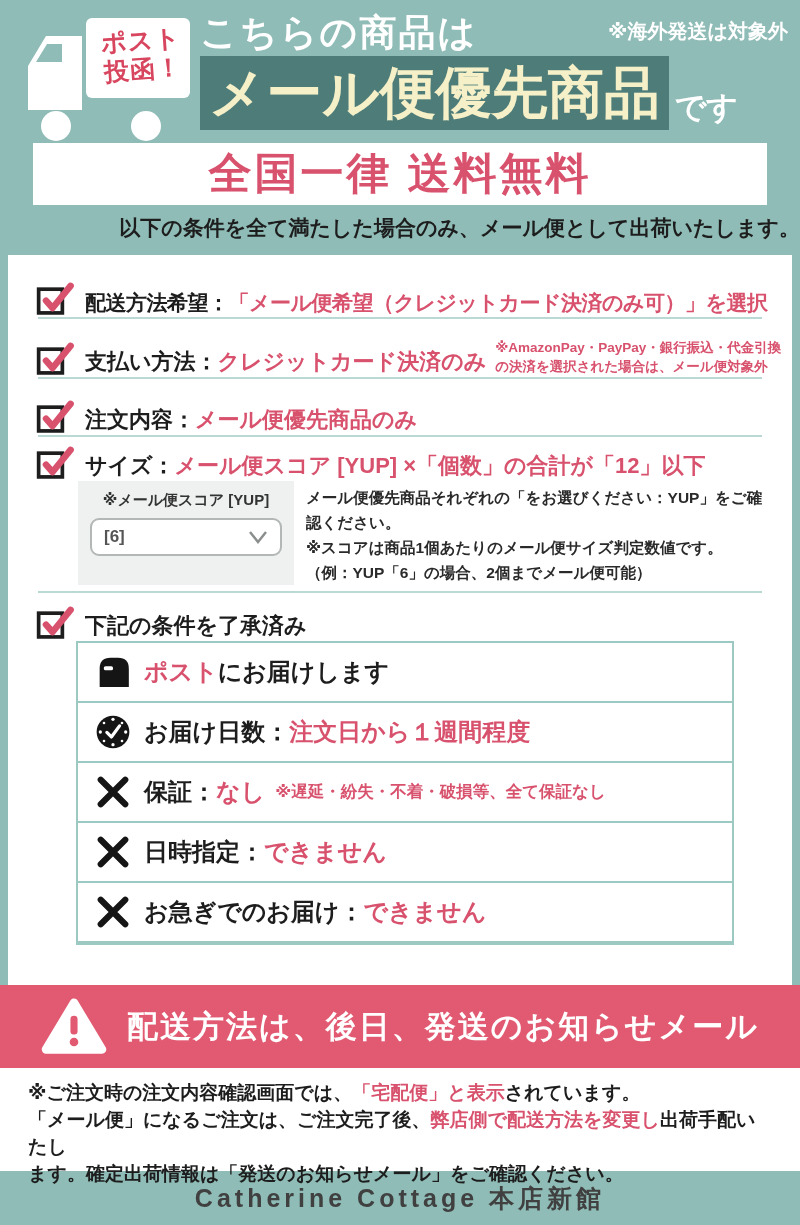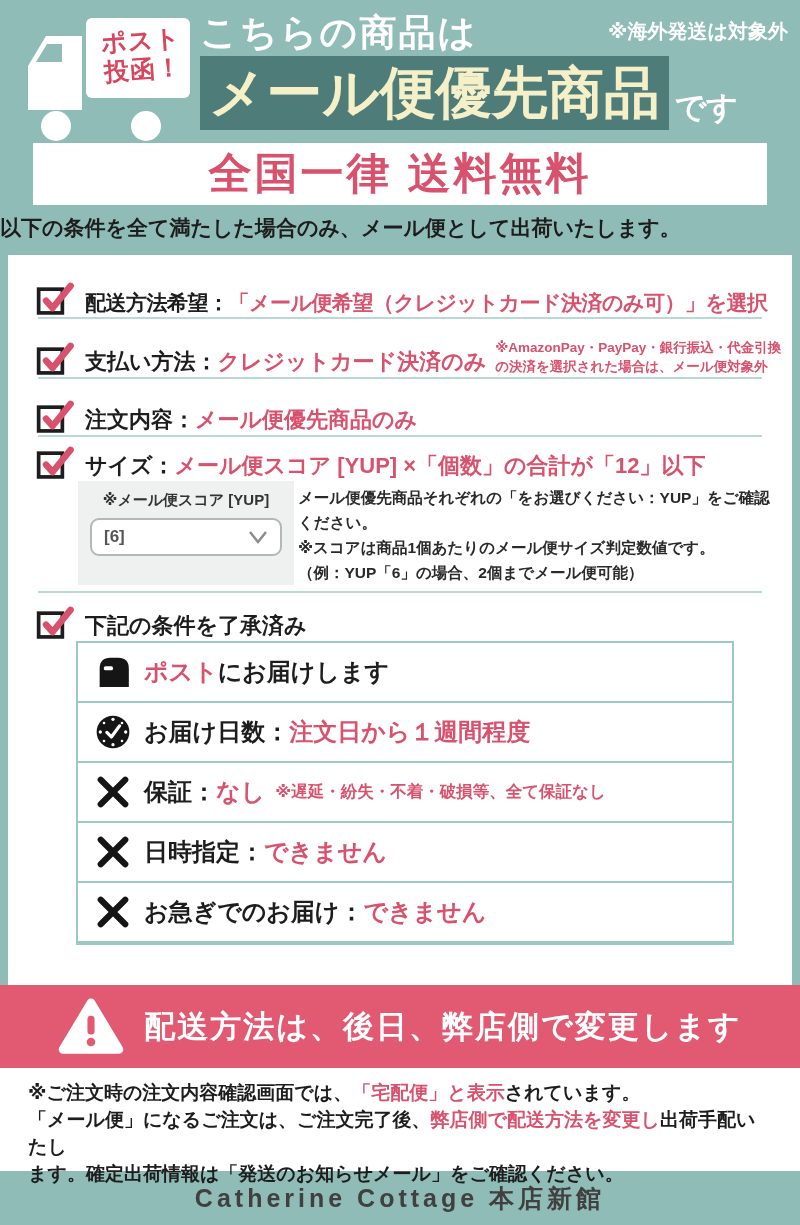--- a/index.html
+++ b/index.html
@@ -18,32 +18,32 @@
     font-size:25px;font-weight:800;color:#d8455e;line-height:1.15;
     transform:rotate(-4deg);letter-spacing:1px;
   }
   .overseas{position:absolute;right:12px;top:18px;color:#fff;font-size:20px}
   .h-line1{position:absolute;left:200px;top:8px;color:#fff;font-size:37px;letter-spacing:2px}
   .h-line2{position:absolute;left:200px;top:56px;display:flex;align-items:flex-end}
   .band{background:var(--teal-dark,#4e7d79);color:var(--cream,#f6f0c8);font-size:56px;line-height:74px;padding:0 9px}
   .suffix{color:#fff;font-size:31px;margin-left:6px;padding-bottom:7px;line-height:1}
   .free-banner{position:absolute;left:33px;right:33px;top:143px;height:62px;background:#fff;display:flex;align-items:center;justify-content:center}
   .free-banner span{color:var(--accent,#d8516d);font-size:43px;letter-spacing:3px}
-  .h-sub{position:absolute;left:0;right:0;top:214px;text-align:left;font-size:21px}
+  .h-sub{position:absolute;left:0;right:0;top:214px;text-align:right;font-size:21px}
   
   .frame{background:var(--teal,#8fbcb6);padding:0 8px;height:730px;box-sizing:border-box}
   .content{background:#fff;height:100%;box-sizing:border-box;overflow:hidden;padding-top:8px}
   .cond{display:flex;align-items:flex-end;padding-left:28px}
   .cbx{flex:0 0 auto;margin-right:11px}
   .cond-text{font-size:22px}
   .c1{height:54px}.c1 .cond-text{font-size:21px;letter-spacing:-.5px}
   .c2{height:58px}.c3{height:56px}.c4{height:44px}.c5{height:48px}
   .cond-note{margin-left:9px;font-size:13.5px;line-height:1.4;color:var(--accent,#d8516d)}
   .divider{border-top:2px solid #bad8d4;margin:0 30px}
-  .yup-row{display:flex;gap:4px;margin:0 20px 6px 70px}
+  .yup-row{display:flex;gap:12px;margin:0 20px 6px 70px}
   .yup-box{flex:0 0 192px;background:#eef1f0;padding:10px 12px 12px;text-align:center}
   .yup-label{font-size:15px;color:#333}
   .yup-select{margin-top:8px;height:34px;background:#fff;border:2px solid #b3b7b5;border-radius:9px;display:flex;align-items:center;justify-content:space-between;padding:0 12px;font-size:17px;color:#555}
   .yup-desc{font-size:15.5px;line-height:1.62;color:#2a2a2a;padding-top:4px}
   
   .dtable{margin-left:68px;width:658px;border:2px solid var(--tborder,#9ccac3);box-sizing:border-box}
   .drow{display:flex;align-items:center;height:58px;padding-left:14px;border-bottom:2px solid var(--tborder,#9ccac3);font-size:24px;background:#fff}
   .ricon{width:42px;display:flex;justify-content:center;margin-right:10px;flex:0 0 auto}
   .tnote{font-size:16.5px;margin-left:10px}
   .note-row{height:45px;background:var(--yellow,#f5f3cf);display:flex;align-items:center;justify-content:center;font-size:20px}
@@ -213,21 +213,21 @@
 
   </div>
 </div>
 
 <div class="warning-banner">
   <svg width="66" height="58" viewBox="0 0 70 62">
       <path d="M35 5 L65 55 L5 55 Z" fill="#fff" stroke="#fff" stroke-width="9" stroke-linejoin="round"></path>
       <rect x="31.2" y="19" width="7.6" height="20" rx="3.5" fill="#e25a72"></rect>
       <circle cx="35" cy="47" r="4.6" fill="#e25a72"></circle>
     </svg>
-  <span class="warning-text">配送方法は、後日、弊店側で変更します</span>
+  <span class="warning-text">配送方法は、後日、発送のお知らせメール</span>
 </div>
 
 <div class="footer-notes">
   <div><span>※ご注文時の注文内容確認画面では、</span><span class="red">「宅配便」と表示</span><span>されています。</span></div>
   <div><span>「メール便」になるご注文は、ご注文完了後、</span><span class="red">弊店側で配送方法を変更し</span><span>出荷手配いたし</span></div>
   <div><span>ます。確定出荷情報は「発送のお知らせメール」をご確認ください。</span></div>
 </div>
 
 <div class="site-footer">
   <span>Catherine Cottage 本店新館</span>

